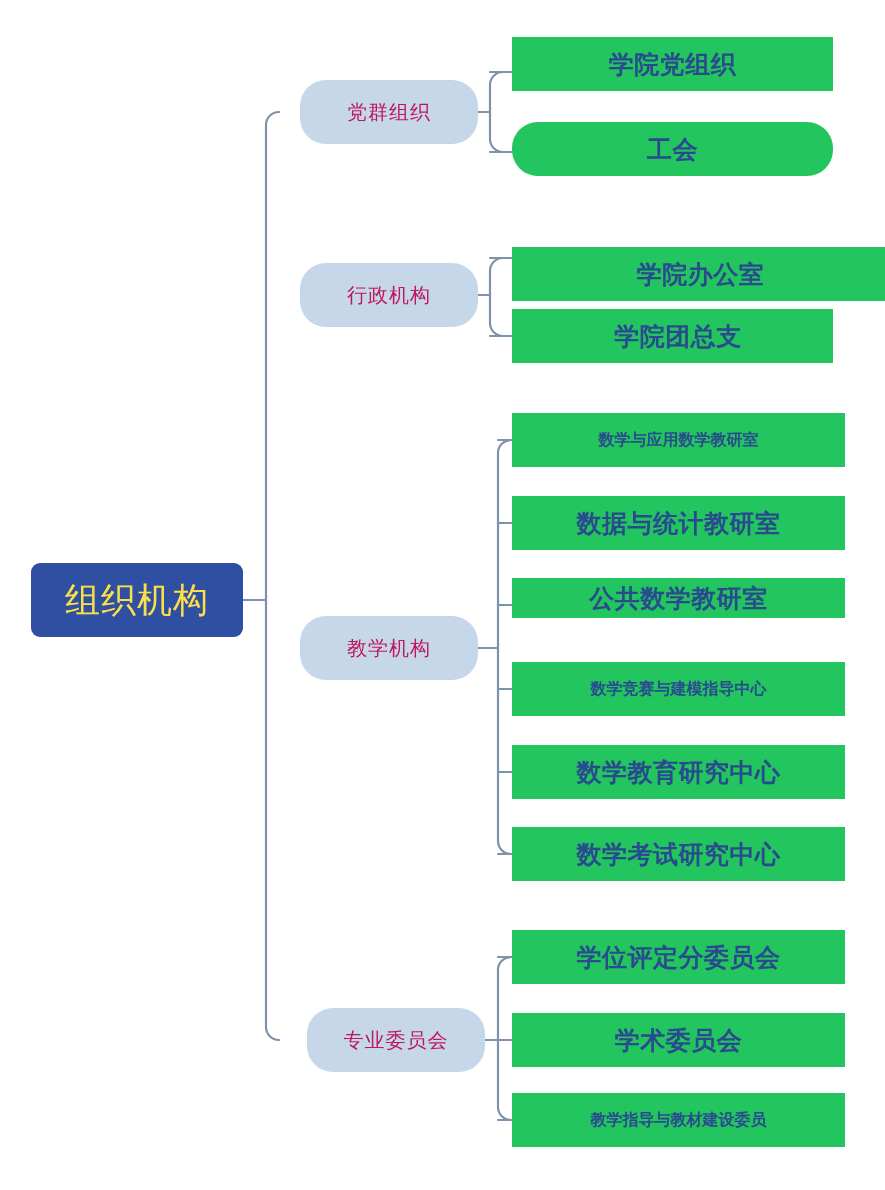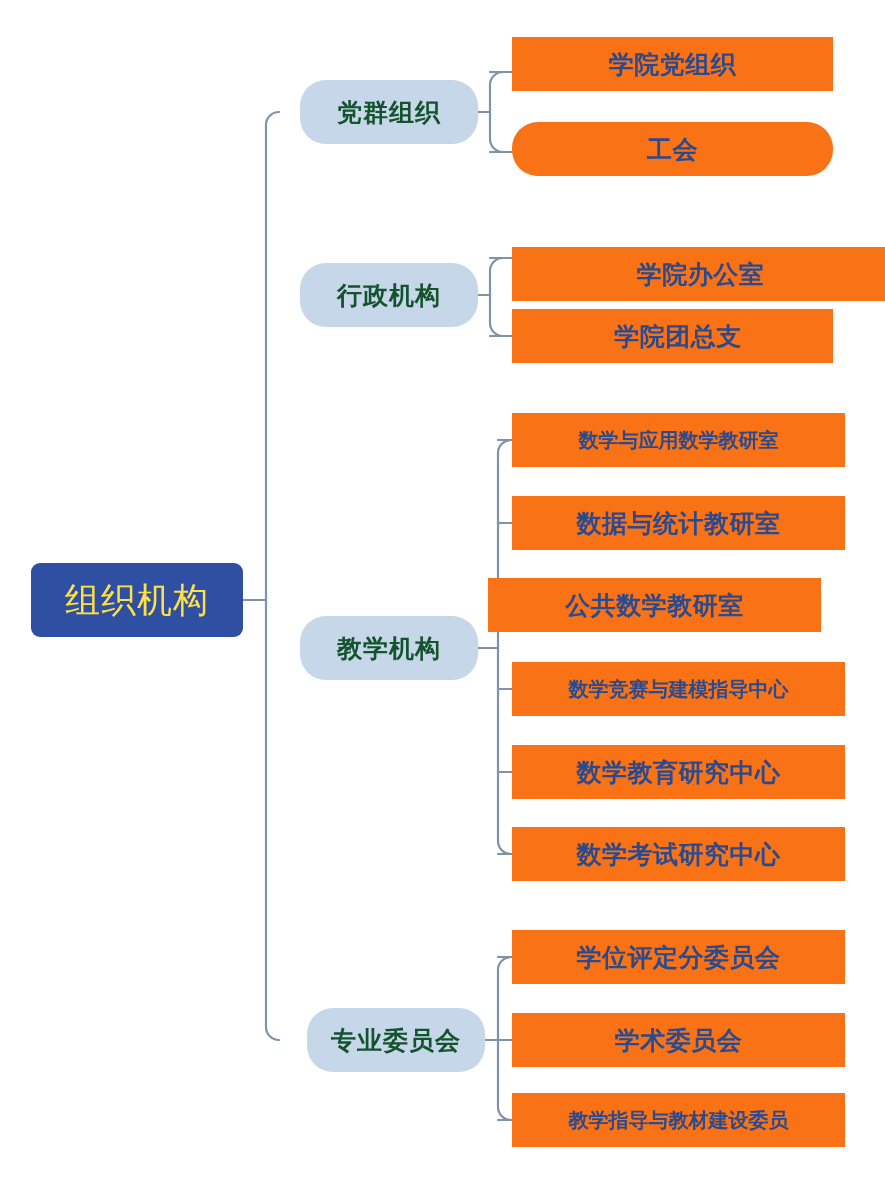--- a/index.html
+++ b/index.html
@@ -43,37 +43,37 @@
     background:#2f4fa2;
     color:#fde047;
     border-radius:9px;
     font-family:"Liberation Sans","DejaVu Sans",sans-serif;
     font-weight:400;
     font-size:35px;
     letter-spacing:1px;
   }
   .branch{
     background:#c6d7ea;
-    color:#14532d;
+    color:#be185d;
     border-radius:26px;
     font-family:"Liberation Sans","DejaVu Sans",sans-serif;
-    font-weight:700;
-    font-size:25px;
+    font-weight:400;
+    font-size:20px;
     letter-spacing:1px;
   }
   .leaf{
-    background:#f97316;
+    background:#22c55e;
     color:#2a4a8f;
     border-radius:0;
     font-family:"Liberation Serif","DejaVu Serif",serif;
     font-weight:700;
     font-size:25px;
     letter-spacing:0.5px;
   }
-  .leaf.tight{ font-size:20px; letter-spacing:0px; }
+  .leaf.tight{ font-size:16px; letter-spacing:0px; }
 </style>
 </head>
 <body>
 
 <div id="canvas">
 
   <svg id="wires" viewBox="0 0 885 1190" width="885" height="1190" xmlns="http://www.w3.org/2000/svg">
 
     <path d="M 243 600 L 266 600"></path>
 
@@ -132,21 +132,21 @@
 
   <div class="node branch" style="left:300px; top:616px; width:178px; height:64px;">
     <span>教学机构</span>
   </div>
   <div class="node leaf tight" style="left:512px; top:413px; width:333px; height:54px;">
     <span>数学与应用数学教研室</span>
   </div>
   <div class="node leaf" style="left:512px; top:496px; width:333px; height:54px;">
     <span>数据与统计教研室</span>
   </div>
-  <div class="node leaf" style="left:488px; top:578px; width:333px; height:54px;">
+  <div class="node leaf" style="left:512px; top:578px; width:333px; height:40px;">
     <span>公共数学教研室</span>
   </div>
   <div class="node leaf tight" style="left:512px; top:662px; width:333px; height:54px;">
     <span>数学竞赛与建模指导中心</span>
   </div>
   <div class="node leaf" style="left:512px; top:745px; width:333px; height:54px;">
     <span>数学教育研究中心</span>
   </div>
   <div class="node leaf" style="left:512px; top:827px; width:333px; height:54px;">
     <span>数学考试研究中心</span>

